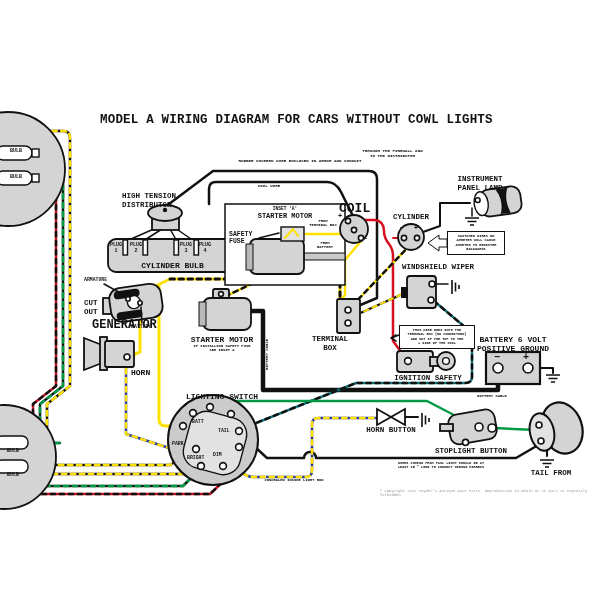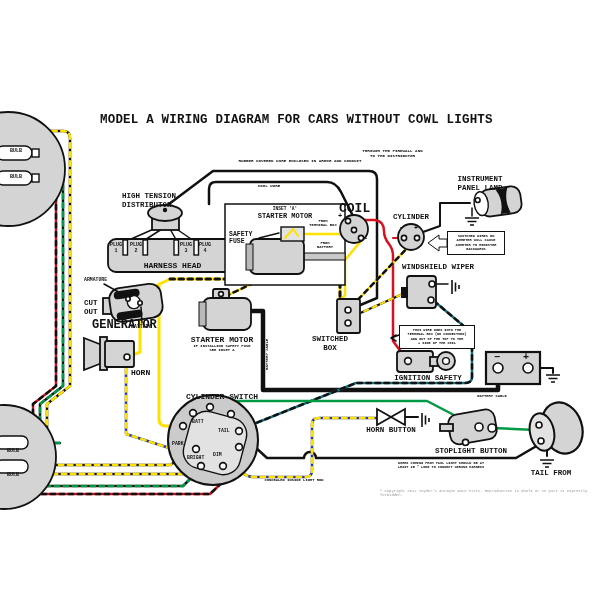--- a/index.html
+++ b/index.html
@@ -305,21 +305,21 @@
 <div class="lbl" style="left:102px;top:192px;font-size:7.5px;margin-left:20px;">HIGH TENSION
 DISTRIBUTOR</div>
 <div class="lbl ctr" style="left:107px;top:243px;width:18px;font-size:5px;">PLUG
 1</div>
 <div class="lbl ctr" style="left:127px;top:243px;width:18px;font-size:5px;">PLUG
 2</div>
 <div class="lbl ctr" style="left:177px;top:243px;width:18px;font-size:5px;">PLUG
 3</div>
 <div class="lbl ctr" style="left:196px;top:243px;width:18px;font-size:5px;">PLUG
 4</div>
-<div class="lbl ctr" style="left:130px;top:261px;width:85px;font-size:8px;">HARNESS HEAD</div>
+<div class="lbl ctr" style="left:130px;top:261px;width:85px;font-size:8px;">CYLINDER BULB</div>
 
 <div class="lbl ctr" style="left:263px;top:206px;width:44px;font-size:4.5px;">INSET 'A'</div>
 <div class="lbl ctr" style="left:245px;top:212px;width:80px;font-size:7px;">STARTER MOTOR</div>
 <div class="lbl" style="left:229px;top:231px;font-size:6.5px;">SAFETY
 FUSE</div>
 <div class="lbl ctr" style="left:302px;top:219px;width:42px;font-size:3.8px;">FROM
 TERMINAL BOX</div>
 <div class="lbl ctr" style="left:308px;top:241px;width:34px;font-size:3.8px;">FROM
 BATTERY</div>
 
@@ -349,33 +349,35 @@
 OUT</div>
 <div class="lbl" style="left:92px;top:319px;font-size:12px;">GENERATOR</div>
 <div class="lbl" style="left:131px;top:324px;font-size:4.8px;">BATTERY</div>
 
 <div class="lbl ctr" style="left:176px;top:335px;width:92px;font-size:8px;">STARTER MOTOR</div>
 <div class="lbl ctr" style="left:176px;top:344px;width:92px;font-size:3.8px;">IF INSTALLING SAFETY FUSE
 SEE INSET A</div>
 <div class="lbl" style="left:86px;top:368px;font-size:8px;padding-left:45px;">HORN</div>
 <div class="lbl vert" style="left:265px;top:318px;font-size:4px;height:52px;">BATTERY CABLE</div>
 
-<div class="lbl ctr" style="left:303px;top:335px;width:54px;font-size:7.5px;">SWITCHED
+<div class="lbl ctr" style="left:303px;top:335px;width:54px;font-size:7.5px;">TERMINAL
 BOX</div>
 <div class="notebox" style="left:399px;top:325px;width:70px;font-size:3.5px;">THIS WIRE GOES INTO THE
 TERMINAL BOX (NO CONNECTION)
 AND OUT OF THE TOP TO THE
 + SIDE OF THE COIL</div>
 <div class="lbl ctr" style="left:389px;top:374px;width:78px;font-size:7.5px;">IGNITION SAFETY</div>
 
+<div class="lbl ctr" style="left:477px;top:335px;width:72px;font-size:8px;">BATTERY 6 VOLT
+POSITIVE GROUND</div>
 <div class="lbl" style="left:494px;top:352px;font-size:10px;">−</div>
 <div class="lbl" style="left:523px;top:352px;font-size:10px;">+</div>
 <div class="lbl ctr" style="left:462px;top:394px;width:60px;font-size:3.8px;">BATTERY CABLE</div>
 
-<div class="lbl ctr" style="left:178px;top:392px;width:88px;font-size:8px;">CYLINDER SWITCH</div>
+<div class="lbl ctr" style="left:178px;top:392px;width:88px;font-size:8px;">LIGHTING SWITCH</div>
 <div class="lbl" style="left:192px;top:419px;font-size:4.8px;">BATT</div>
 <div class="lbl" style="left:218px;top:428px;font-size:4.8px;">TAIL</div>
 <div class="lbl" style="left:172px;top:441px;font-size:4.8px;">PARK</div>
 <div class="lbl" style="left:187px;top:455px;font-size:4.8px;">BRIGHT</div>
 <div class="lbl" style="left:213px;top:452px;font-size:4.8px;">DIM</div>
 
 <div class="lbl ctr" style="left:360px;top:426px;width:62px;font-size:7.5px;">HORN BUTTON</div>
 <div class="lbl ctr" style="left:430px;top:447px;width:82px;font-size:7.5px;">STOPLIGHT BUTTON</div>
 <div class="lbl ctr" style="left:522px;top:469px;width:58px;font-size:7.5px;">TAIL FROM</div>
 <div class="lbl ctr" style="left:388px;top:461px;width:106px;font-size:3.5px;">WIRES COMING FROM TAIL LIGHT SHOULD BE AT

